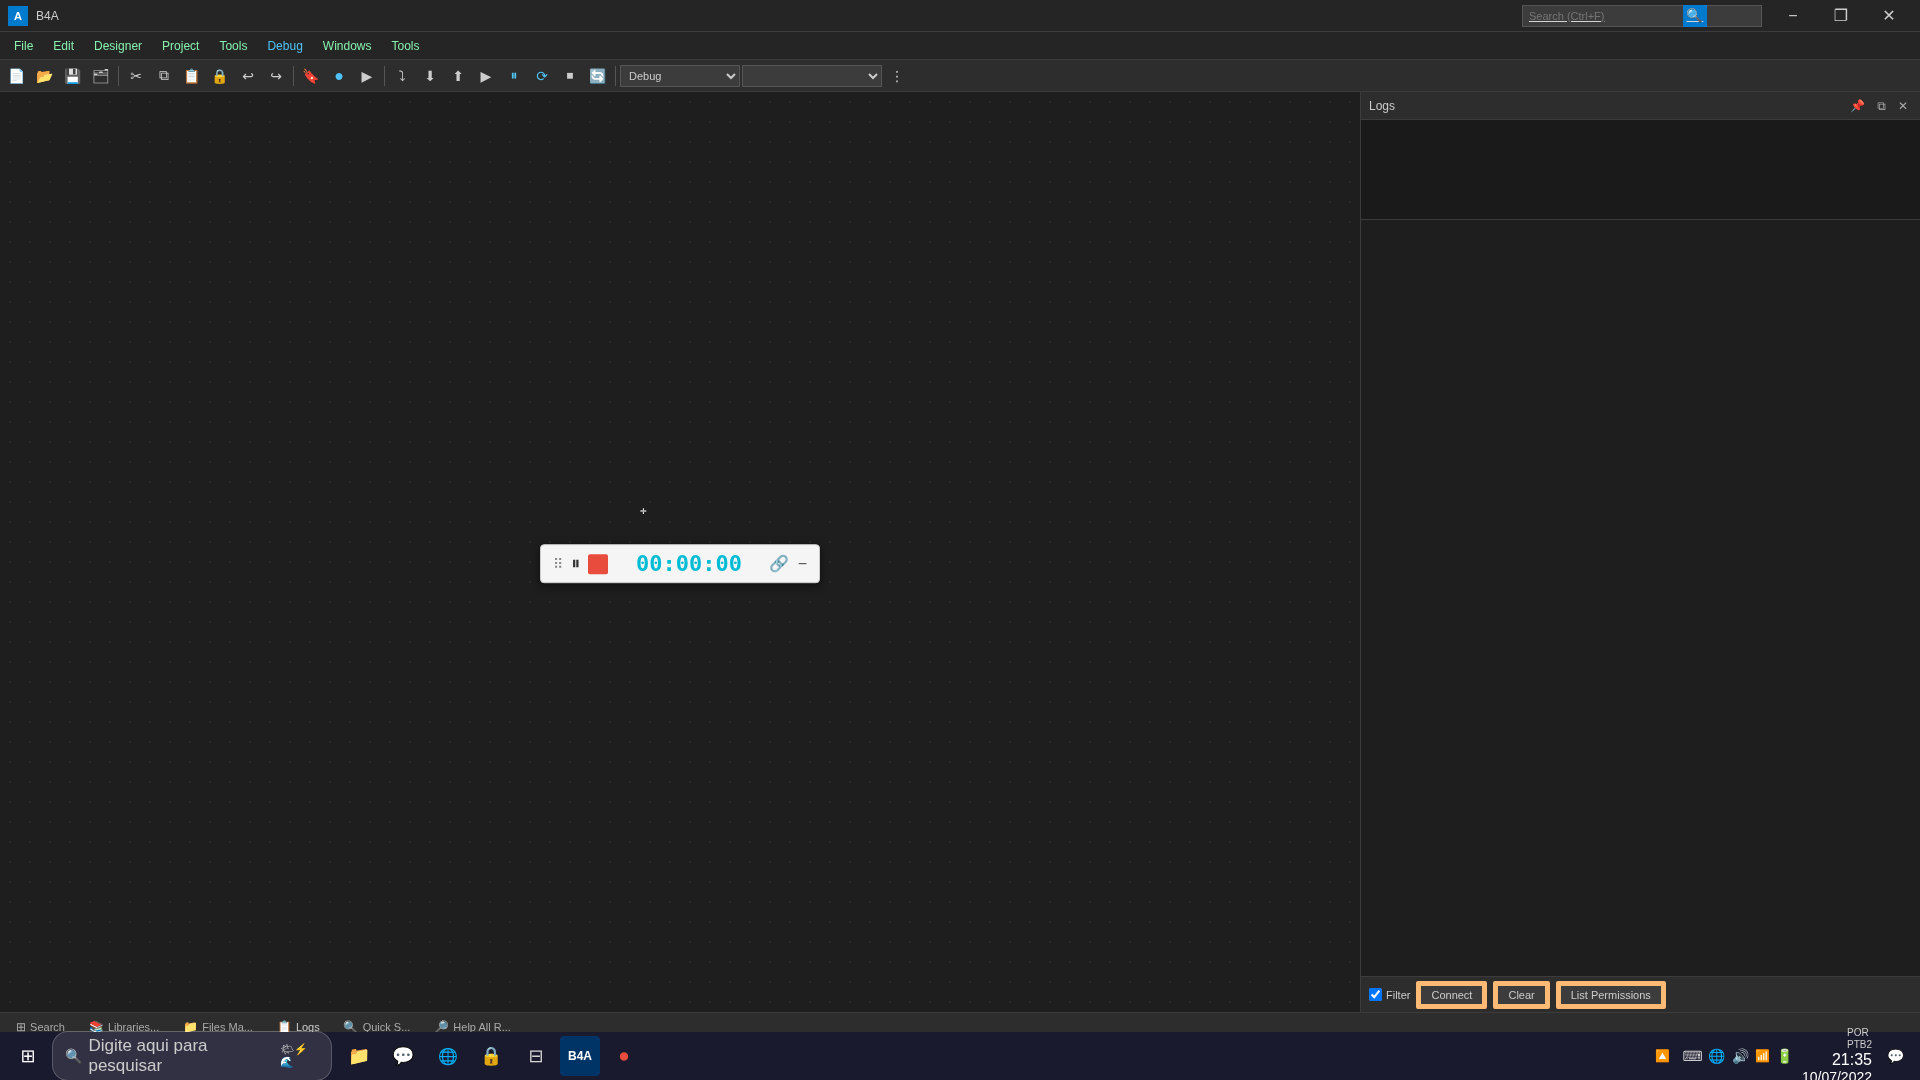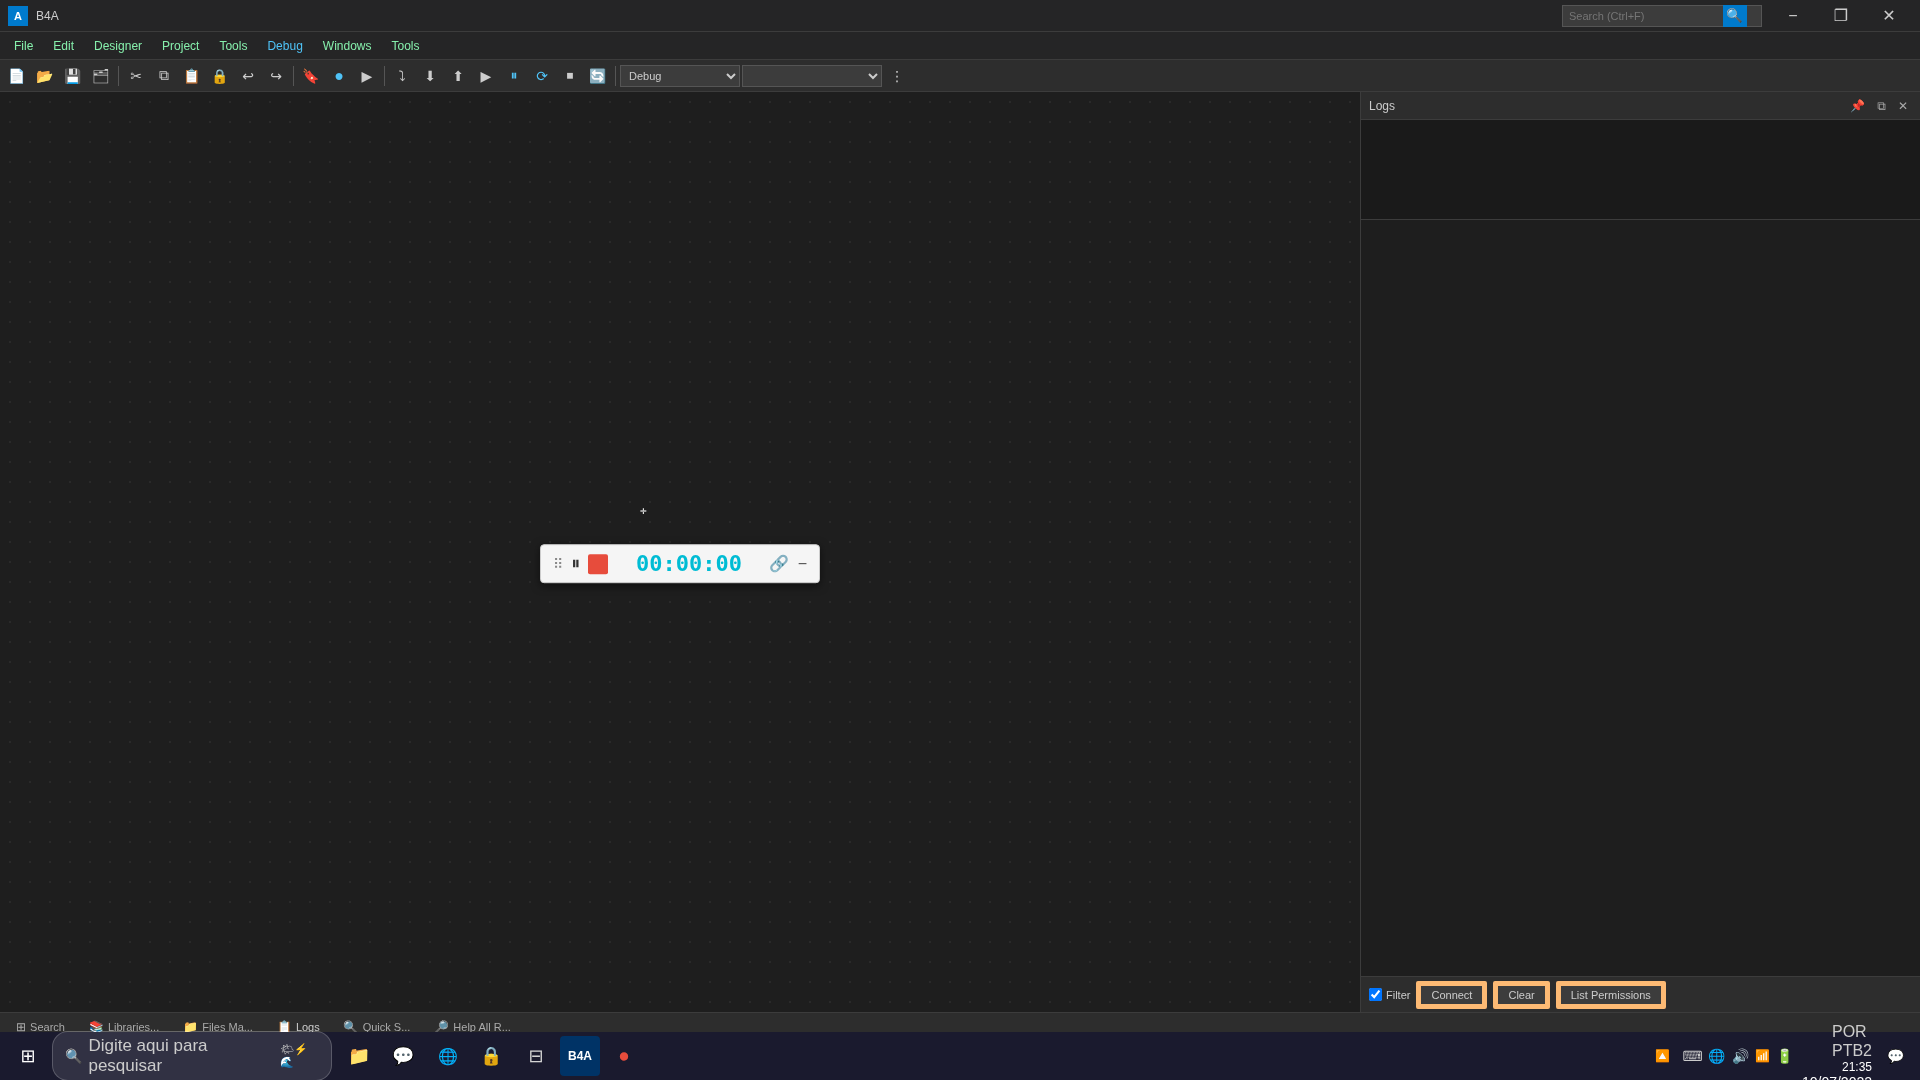--- a/index.html
+++ b/index.html
@@ -39,22 +39,23 @@
       color: #cccccc;
       font-size: 12px;
       flex: 1;
     }
     #title-bar .search-box {
       display: flex;
       align-items: center;
       background: #3c3c3c;
       border: 1px solid #555;
       height: 22px;
-      width: 200px;
+      width: 240px;
       margin-right: 8px;
+      text-decoration: underline;
     }
     #title-bar .search-box input {
       background: transparent;
       border: none;
       color: #aaa;
       font-size: 11px;
       padding: 2px 6px;
       width: 160px;
       outline: none;
     }
@@ -601,19 +602,19 @@
       <span style="color:#ccc; font-size:12px;">🔼</span>
     </div>
     <div class="taskbar-icons">
       <span style="cursor:pointer;">⌨</span>
       <span style="cursor:pointer;">🌐</span>
       <span style="cursor:pointer;">🔊</span>
       <span style="cursor:pointer; font-size:12px;">📶</span>
       <span style="cursor:pointer;">🔋</span>
     </div>
     <div class="taskbar-clock" style="cursor:pointer;">
-      <span style="font-size:16px; color:#ccc; line-height:1.2;">POR<br>PTB2</span>
-      <span style="color:white; font-size:12px;">21:35</span>
+      <span style="font-size:10px; color:#ccc; line-height:1.2;">POR<br>PTB2</span>
+      <span style="color:white; font-size:16px;">21:35</span>
       <span style="color:white; font-size:14px;text-decoration:underline;">10/07/2022</span>
     </div>
     <div class="notification-btn">💬</div>
   </div>
 </div>
 
 </body></html>

